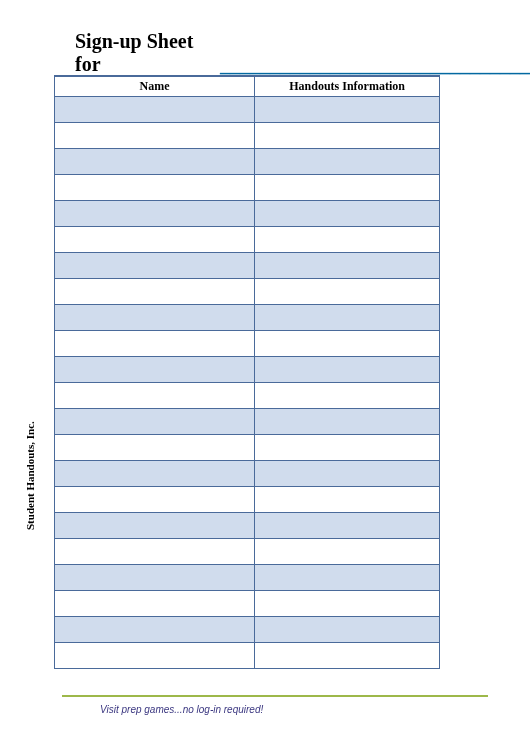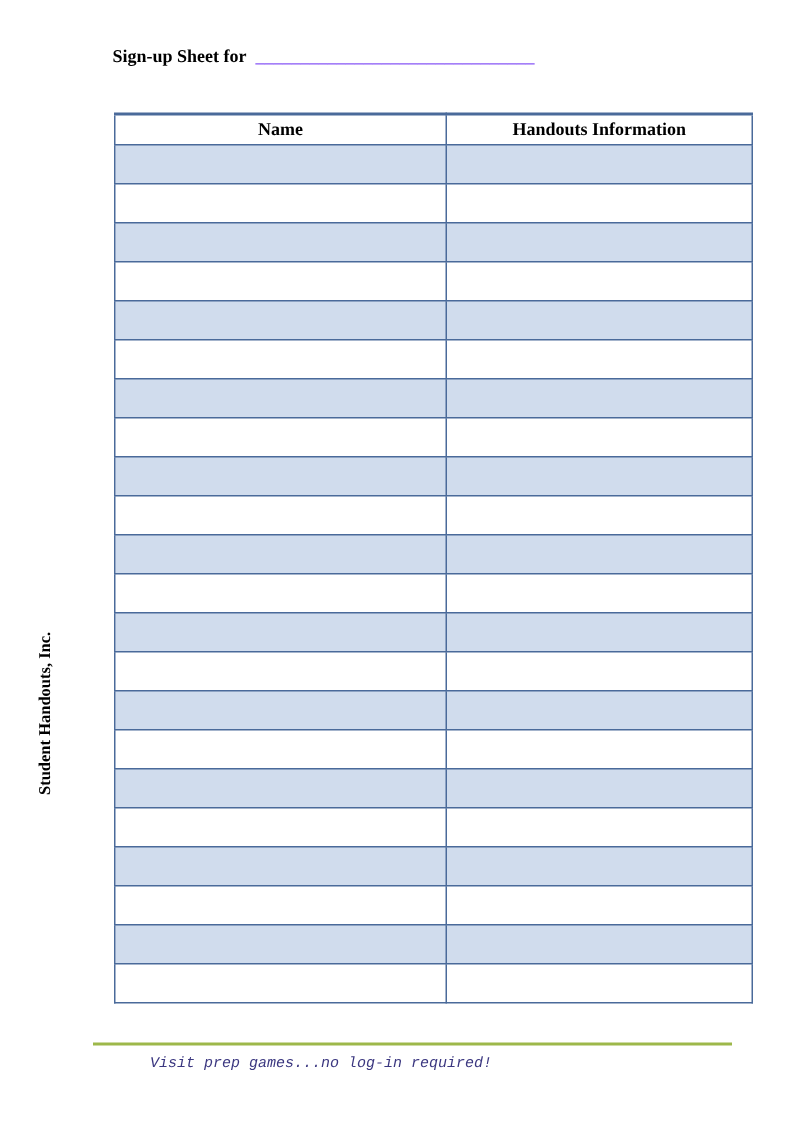--- a/index.html
+++ b/index.html
@@ -13,34 +13,34 @@
       background: #fff;
       font-family: Georgia, 'Times New Roman', serif;
       position: relative;
     }
     .title-row {
       position: absolute;
       top: 30px;
       left: 75px;
       display: flex;
       align-items: flex-end;
-      font-size: 12px;
+      font-size: 20px;
       font-weight: bold;
       color: #000;
     }
     .title-blank {
       margin-left: 6px;
       letter-spacing: 0;
-      color: #8b5cf6;
+      color: #0369a1;
     }
     .table-wrap {
       position: absolute;
       top: 75px;
-      left: 76px;
-      width: 426px;
+      left: 54px;
+      width: 386px;
     }
     table {
       width: 100%;
       border-collapse: collapse;
       border-top: 2px solid #4a6a9a;
     }
     th {
       font-family: Georgia, 'Times New Roman', serif;
       font-size: 12px;
       font-weight: bold;
@@ -81,21 +81,21 @@
       left: 62px;
       width: 426px;
       top: 695px;
       height: 2px;
       background: #9db84a;
     }
     .footer-text {
       position: absolute;
       left: 100px;
       top: 704px;
-      font-family: Liberation Mono, monospace;
+      font-family: Liberation Sans, sans-serif;
       font-size: 10px;
       font-style: italic;
       color: #3b3780;
     }
   </style>
 </head>
 <body>
 
 <div class="title-row">
   <span>Sign-up Sheet for</span>

